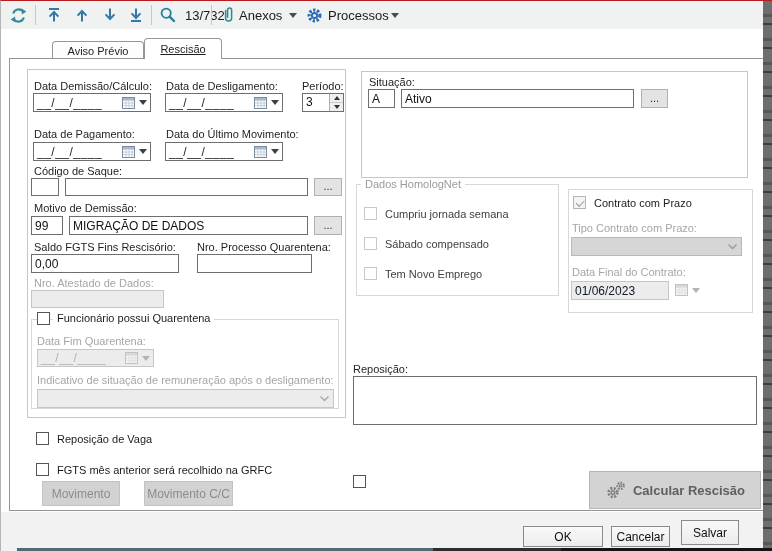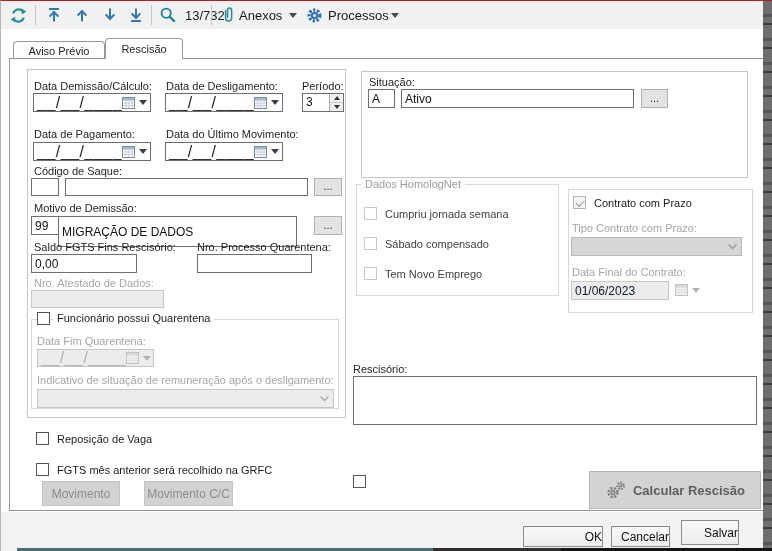--- a/index.html
+++ b/index.html
@@ -11,35 +11,35 @@
   }
   
   .toolbar { position:absolute; left:0; top:0; width:772px; height:28px; background:#f0f1f1; }
   .tbtn { position:absolute; top:4px; width:22px; height:20px; display:flex; align-items:center; justify-content:center; cursor:default; }
   .tsep { position:absolute; top:4px; width:1px; height:20px; background:#c7c7c7; }
   .tlabel { position:absolute; top:7px; font-size:13px; color:#1a1a1a; white-space:nowrap; }
   .tcaret { position:absolute; top:12px; width:0; height:0; border-left:4px solid transparent; border-right:4px solid transparent; border-top:5px solid #4a4a4a; }
   
   .tab { position:absolute; background:#fff; border:1px solid #979797; border-bottom:none;
          border-radius:4px 4px 0 0; font-size:11px; color:#1f1f1f;
-         display:flex; align-items:center; justify-content:center; }
+         display:flex; align-items:center; justify-content:center;margin-left:39px; }
   .tab.inactive { top:40px; height:18px; z-index:1; background:#fdfdfd; }
-  .tab.active { top:37px; height:21px; z-index:3; }
+  .tab.active { top:37px; height:21px; z-index:3;text-decoration:underline; }
   .page { position:absolute; left:8px; top:57px; width:755px; height:453px; background:#fff; border:1px solid #949494; z-index:2; }
   
   .lbl { position:absolute; font-size:11px; color:#1f1f1f; white-space:nowrap; z-index:4; }
   .lbl.dis { color:#a6a6a6; }
   .box { position:absolute; border:1px solid #c6c6c6; z-index:3; }
   .fieldset { position:absolute; border:1px solid #d8d8d8; z-index:3; }
   .fs-title { position:absolute; background:#fff; padding:0 4px; font-size:11px; z-index:4; white-space:nowrap; }
   .inp { position:absolute; background:#fff; border:1px solid #6e6e6e; font-size:12px; color:#111;
          display:flex; align-items:center; padding:0 3px; z-index:4; overflow:hidden; white-space:nowrap; }
   .inp.dis { background:#ececec; border-color:#c6c6c6; color:#8a8a8a; }
   .inp.combo-dark { background:#d6d6d6; border-color:#b9b9b9; }
-  .mask { font-size:16px; color:#20242c; letter-spacing:0.5px; }
+  .mask { font-size:12px; color:#20242c; letter-spacing:0.5px; }
   .mask.dis { color:#b2b2b2; }
   .calwrap { margin-left:auto; display:flex; align-items:center; gap:4px; }
   .dd { width:0; height:0; border-left:4px solid transparent; border-right:4px solid transparent; border-top:5px solid #3a3f4a; }
   .dd.dis { border-top-color:#b3b3b3; }
   .chev { margin-left:auto; }
   .browse { position:absolute; background:#e3e3e3; border:1px solid #b0b0b0; font-size:11px; color:#2a2a3a;
             display:flex; align-items:flex-end; justify-content:center; padding-bottom:3px; z-index:4; }
   .cb { position:absolute; width:13px; height:13px; background:#fff; border:1px solid #555; z-index:4; }
   .cb.dis { border-color:#c9c9c9; }
   .cb.checked-dis { border-color:#b5b5b5; background:#f4f4f4; }
@@ -53,21 +53,21 @@
   .spinbtns span + span { border-top:1px solid #c9c9c9; }
   .tri-up { width:0;height:0;border-left:3px solid transparent;border-right:3px solid transparent;border-bottom:4px solid #333; }
   .tri-dn { width:0;height:0;border-left:3px solid transparent;border-right:3px solid transparent;border-top:4px solid #333; }
   .gbtn { position:absolute; background:#d2d2d2; border:1px solid #c2c2c2; color:#8c8c8c; font-size:12px;
           display:flex; align-items:center; justify-content:center; z-index:4; }
   .calcbtn { position:absolute; background:#d3d3d3; border:1px solid #b5b5b5; color:#5f5f5f; font-size:13px; font-weight:bold;
              display:flex; align-items:center; justify-content:center; gap:6px; z-index:4; }
   .textarea { position:absolute; background:#fff; border:1px solid #6e6e6e; z-index:4; }
   .footer { position:absolute; left:0; top:511px; width:772px; height:40px; background:#f2f2f2; }
   .fbtn { position:absolute; background:linear-gradient(#f9f9f9,#ececec); border:1px solid #8a8a8a; font-size:12px; color:#111;
-          display:flex; align-items:center; justify-content:flex-end; z-index:5; }
+          display:flex; align-items:center; justify-content:center; z-index:5; }
   .edge-right { position:absolute; right:0; top:0; width:9px; height:551px; z-index:6;
      background: repeating-linear-gradient(180deg,#6e6e6e 0 13px,#575757 13px 16px,#6e6e6e 16px 22px,#3d3d3d 22px 24px); }
   .edge-bottom { position:absolute; left:16px; top:547px; width:756px; height:4px; z-index:6;
      background: linear-gradient(90deg,#4f6b76 0 55%,#2e2e2e 55% 72%,#141414 72% 100%); }
   svg { display:block; }
 </style>
 </head>
 <body>
 
 <div class="screen">
@@ -241,30 +241,30 @@
     <span></span>
   </div>
   <div class="browse" style="left:313px; top:177px; width:28px; height:18px">
     <span>...</span>
   </div>
 
   <div class="lbl" style="left:33px; top:201px">Motivo de Demissão:</div>
   <div class="inp" style="left:30px; top:215px; width:32px; height:19px">
     <span>99</span>
   </div>
-  <div class="inp" style="left:57px; top:215px; width:239px; height:31px">
+  <div class="inp" style="left:68px; top:215px; width:239px; height:19px">
     <span>MIGRAÇÃO DE DADOS</span>
   </div>
   <div class="browse" style="left:313px; top:215px; width:28px; height:19px">
     <span>...</span>
   </div>
 
   <div class="lbl" style="left:33px; top:240px">Saldo FGTS Fins Rescisório:</div>
   <div class="lbl" style="left:196px; top:240px">Nro. Processo Quarentena:</div>
-  <div class="inp" style="left:30px; top:253px; width:106px; height:19px">
+  <div class="inp" style="left:30px; top:253px; width:148px; height:19px">
     <span>0,00</span>
   </div>
   <div class="inp" style="left:196px; top:253px; width:115px; height:19px">
     <span></span>
   </div>
 
   <div class="lbl dis" style="left:33px; top:276px">Nro. Atestado de Dados:</div>
   <div class="inp dis" style="left:30px; top:289px; width:133px; height:18px">
     <span></span>
   </div>
@@ -348,21 +348,21 @@
     <span>
       <svg width="13" height="12" viewBox="0 0 13 12">
           <rect x="0.5" y="0.5" width="12" height="11" fill="#f4f4f4" stroke="#c2c2c2"></rect>
           <rect x="1" y="1" width="11" height="2.6" fill="#d8d8d8"></rect>
           <path d="M1 6 H12 M1 8.6 H12 M4 3.6 V11 M7 3.6 V11 M10 3.6 V11" stroke="#ddd" stroke-width="0.8"></path>
         </svg>
     </span>
     <i class="dd dis"></i>
   </div>
 
-  <div class="lbl" style="left:352px; top:362px">Rescisório:</div>
+  <div class="lbl" style="left:352px; top:362px">Reposição:</div>
   <div class="textarea" style="left:352px; top:375px; width:404px; height:49px">
     <span></span>
   </div>
 
   <div class="cb" style="left:352px; top:474px"></div>
   <div class="calcbtn" style="left:588px; top:470px; width:172px; height:38px">
     <span>
       <svg width="22" height="20" viewBox="0 0 22 20">
         <circle cx="8" cy="12.5" r="4.4" fill="none" stroke="#7d7d7d" stroke-width="2.6" stroke-dasharray="2 1.5"></circle>
         <circle cx="8" cy="12.5" r="2.5" fill="#7d7d7d"></circle>

